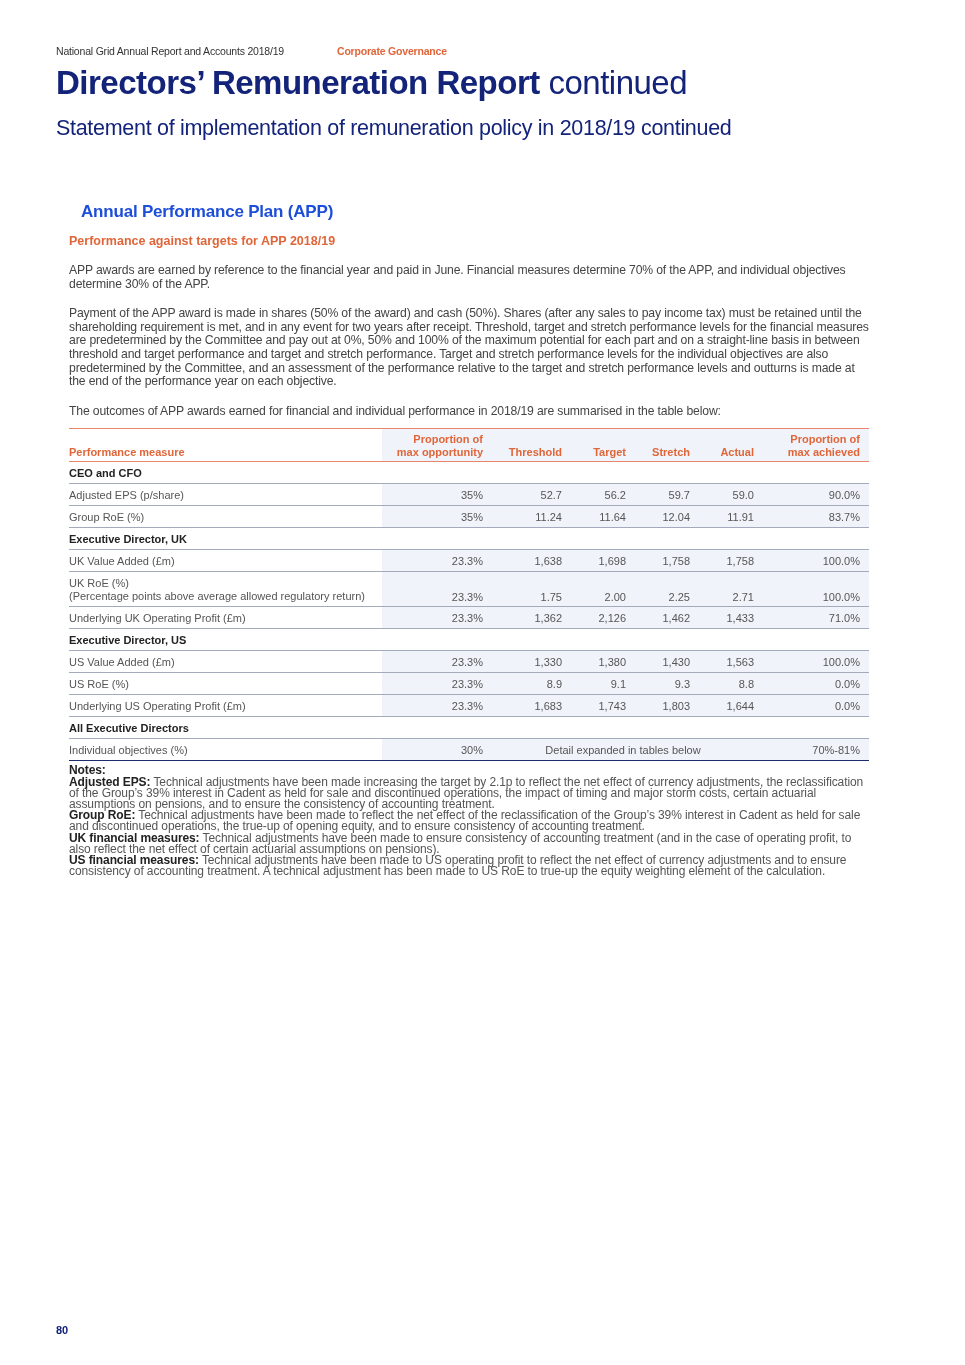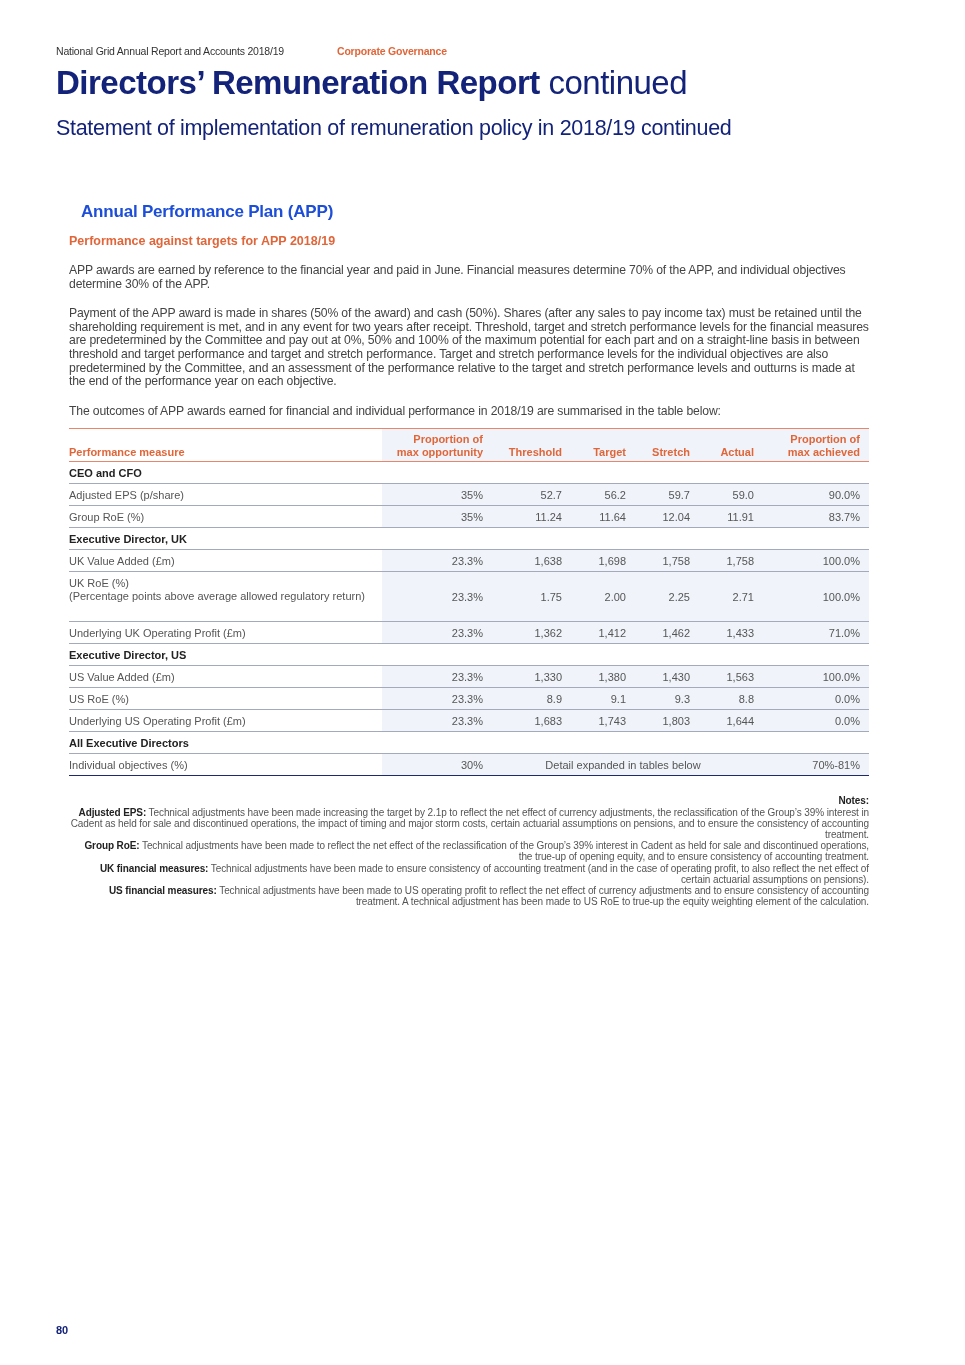--- a/index.html
+++ b/index.html
@@ -15,25 +15,25 @@
   h3 { margin: 2px 0 3px 0; font-size: 12.5px; color: #e0663a; font-weight: bold; }
   p.body { margin: 16px 0 13px 0; font-size: 12.2px; line-height: 13.6px; color: #444; letter-spacing: -0.15px; }
   table { border-collapse: collapse; width: 800px; margin-top: 2px; font-size: 11px; }
   thead tr th { color: #e0663a; font-weight: bold; font-size: 11px; line-height: 12.5px; padding: 4px 9px 3px 0; text-align: right; vertical-align: bottom; }
   thead tr { border-top: 1.5px solid #e8866a; border-bottom: 1.5px solid #e8866a; }
   thead th.first { text-align: left; padding-left: 0; }
   th.shade, td.shade { background: #f0f4fa; }
   tbody td { padding: 0 9px 0 0; height: 21px; text-align: right; color: #555; border-bottom: 1px solid #a3aabb; vertical-align: middle; }
   tbody td.label { text-align: left; padding-left: 0; }
   tbody tr.group td { color: #222; font-weight: bold; text-align: left; height: 21px; }
-  tbody tr.tall td { height: 31px; vertical-align: bottom; padding-bottom: 18px; }
+  tbody tr.tall td { height: 31px; vertical-align: bottom; padding-bottom: 3px; }
   tbody tr.tall td.label { line-height: 13px; }
   tbody tr.last td { border-bottom: 1.5px solid #1e2a6e; }
   td.span-note { text-align: center; }
-  .notes { margin-top: 19px; font-size: 10px; line-height: 11.2px; color: #555; letter-spacing: -0.1px; text-align: right; }
+  .notes { margin-top: 4px; font-size: 12px; line-height: 11.2px; color: #555; letter-spacing: -0.1px; }
   .notes b { color: #222; }
   .notes .nh { font-weight: bold; color: #222; }
   .page-num { position: absolute; left: 56px; top: 1324px; font-size: 11px; color: #14237a; font-weight: bold; }
   .col-measure { width: 313px; }
   .col-prop { width: 110px; }
   .col-th { width: 79px; }
   .col-ta { width: 64px; }
   .col-st { width: 64px; }
   .col-ac { width: 64px; }
   .col-ma { width: 106px; }
@@ -121,21 +121,21 @@
         <td class="shade">1.75</td>
         <td class="shade">2.00</td>
         <td class="shade">2.25</td>
         <td class="shade">2.71</td>
         <td class="shade">100.0%</td>
       </tr>
       <tr>
         <td class="label">Underlying UK Operating Profit (£m)</td>
         <td class="shade">23.3%</td>
         <td class="shade">1,362</td>
-        <td class="shade">1,412</td>
+        <td class="shade">2,126</td>
         <td class="shade">1,462</td>
         <td class="shade">1,433</td>
         <td class="shade">71.0%</td>
       </tr>
       <tr class="group">
         <td colspan="7" class="label">Executive Director, US</td>
       </tr>
       <tr>
         <td class="label">US Value Added (£m)</td>
         <td class="shade">23.3%</td>

